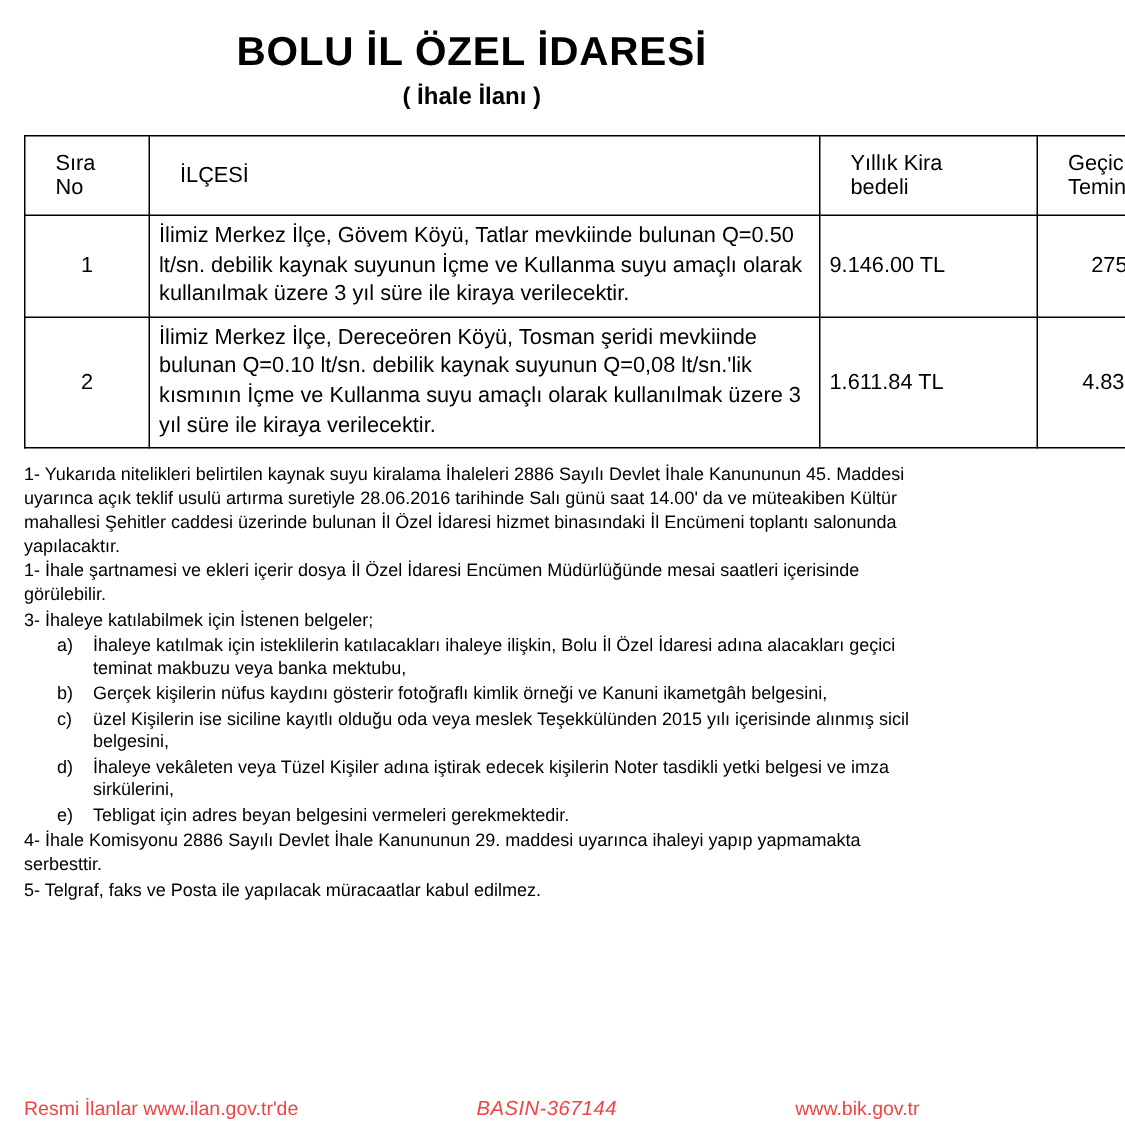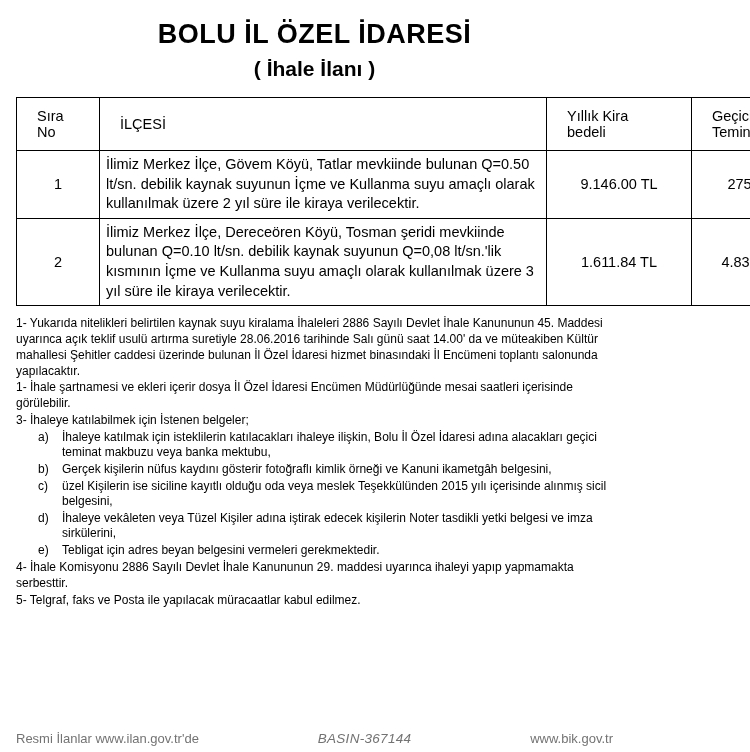--- a/index.html
+++ b/index.html
@@ -27,21 +27,21 @@
   }
   .header .line1,
   .header .line2 {
     font-weight: bold;
     font-size: 27px;
     letter-spacing: 0.5px;
     line-height: 1.25;
   }
   .header .line3 {
     font-weight: bold;
-    font-size: 21px;
+    font-size: 16px;
     line-height: 1.4;
     margin-top: 2px;
   }
   table.tbl {
     width: 718px;
     border-collapse: collapse;
     margin-top: 14px;
     table-layout: fixed;
   }
   table.tbl th,
@@ -52,21 +52,21 @@
     vertical-align: middle;
   }
   table.tbl th {
     font-weight: normal;
     text-align: left;
     height: 44px;
     padding-left: 20px;
   }
   th.c-sira, td.c-sira { width: 56px; text-align: left; }
   th.c-ilce { width: 420px; }
-  th.c-yillik, td.c-yillik { width: 118px; text-align: center; }
+  th.c-yillik, td.c-yillik { width: 118px; }
   th.c-gecici, td.c-gecici { width: 110px; text-align: center; }
   th.c-yillik, th.c-gecici { text-align: center; vertical-align: middle; }
   td.c-sira { text-align: center; font-size: 15px; }
   td.c-ilce { line-height: 1.35; font-size: 14.5px; }
   td.c-yillik, td.c-gecici { font-size: 15px; }
   .body-text {
     margin-top: 10px;
     font-size: 12px;
     line-height: 1.32;
   }
@@ -91,21 +91,21 @@
   }
   .footer {
     position: absolute;
     left: 16px;
     right: 16px;
     bottom: 6px;
     display: flex;
     justify-content: space-between;
     align-items: center;
     font-size: 13px;
-    color: #737373;
+    color: #ef4444;
   }
   .footer .mid {
     font-size: 13.5px;
     letter-spacing: 0.3px;
     font-style: italic;
   }
 </style>
 </head>
 <body>
 
@@ -130,21 +130,21 @@
         </th>
         <th class="c-gecici">
           <div>Geçici</div>
           <div>Teminat</div>
         </th>
       </tr>
     </thead>
     <tbody>
       <tr>
         <td class="c-sira">1</td>
-        <td class="c-ilce">İlimiz Merkez İlçe, Gövem Köyü, Tatlar mevkiinde bulunan Q=0.50 lt/sn. debilik kaynak suyunun İçme ve Kullanma suyu amaçlı olarak kullanılmak üzere 2 yıl süre ile kiraya verilecektir.</td>
+        <td class="c-ilce">İlimiz Merkez İlçe, Gövem Köyü, Tatlar mevkiinde bulunan Q=0.50 lt/sn. debilik kaynak suyunun İçme ve Kullanma suyu amaçlı olarak kullanılmak üzere 3 yıl süre ile kiraya verilecektir.</td>
         <td class="c-yillik">9.146.00 TL</td>
         <td class="c-gecici">275.00 TL</td>
       </tr>
       <tr>
         <td class="c-sira">2</td>
         <td class="c-ilce">İlimiz Merkez İlçe, Dereceören Köyü, Tosman şeridi mevkiinde bulunan Q=0.10 lt/sn. debilik kaynak suyunun Q=0,08 lt/sn.'lik kısmının İçme ve Kullanma suyu amaçlı olarak kullanılmak üzere 3 yıl süre ile kiraya verilecektir.</td>
         <td class="c-yillik">1.611.84 TL</td>
         <td class="c-gecici">4.836.00 TL</td>
       </tr>
     </tbody>

